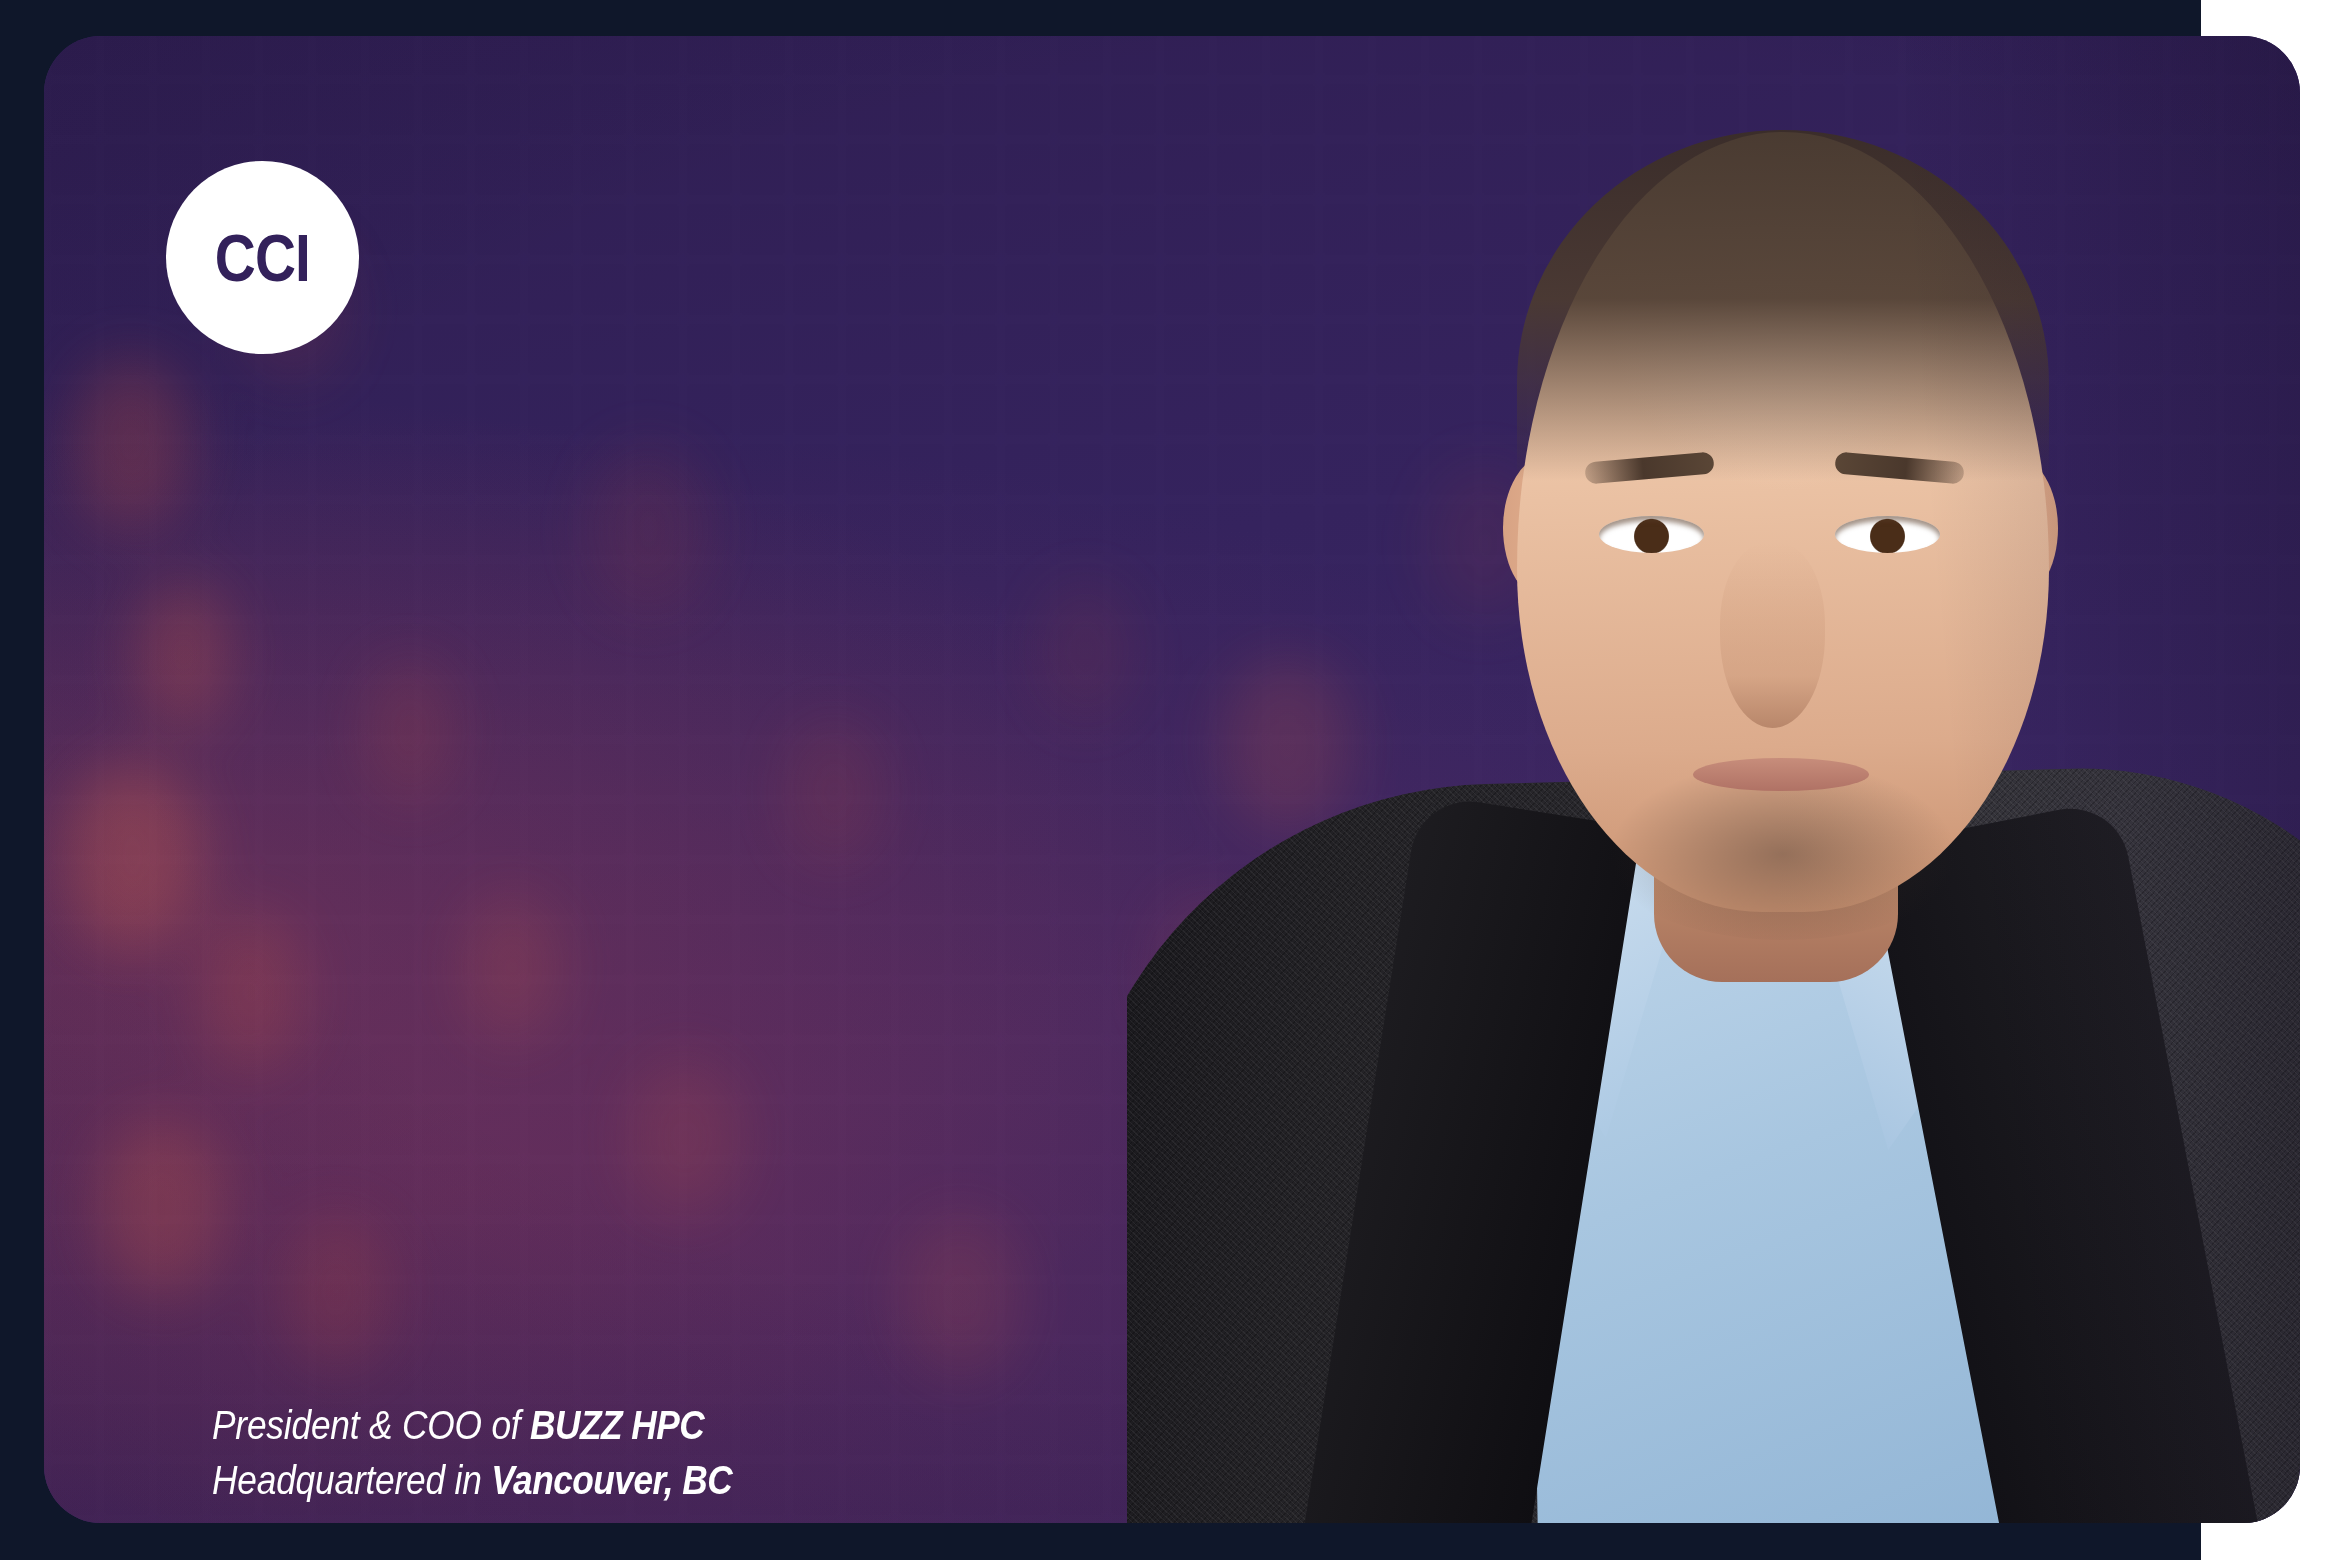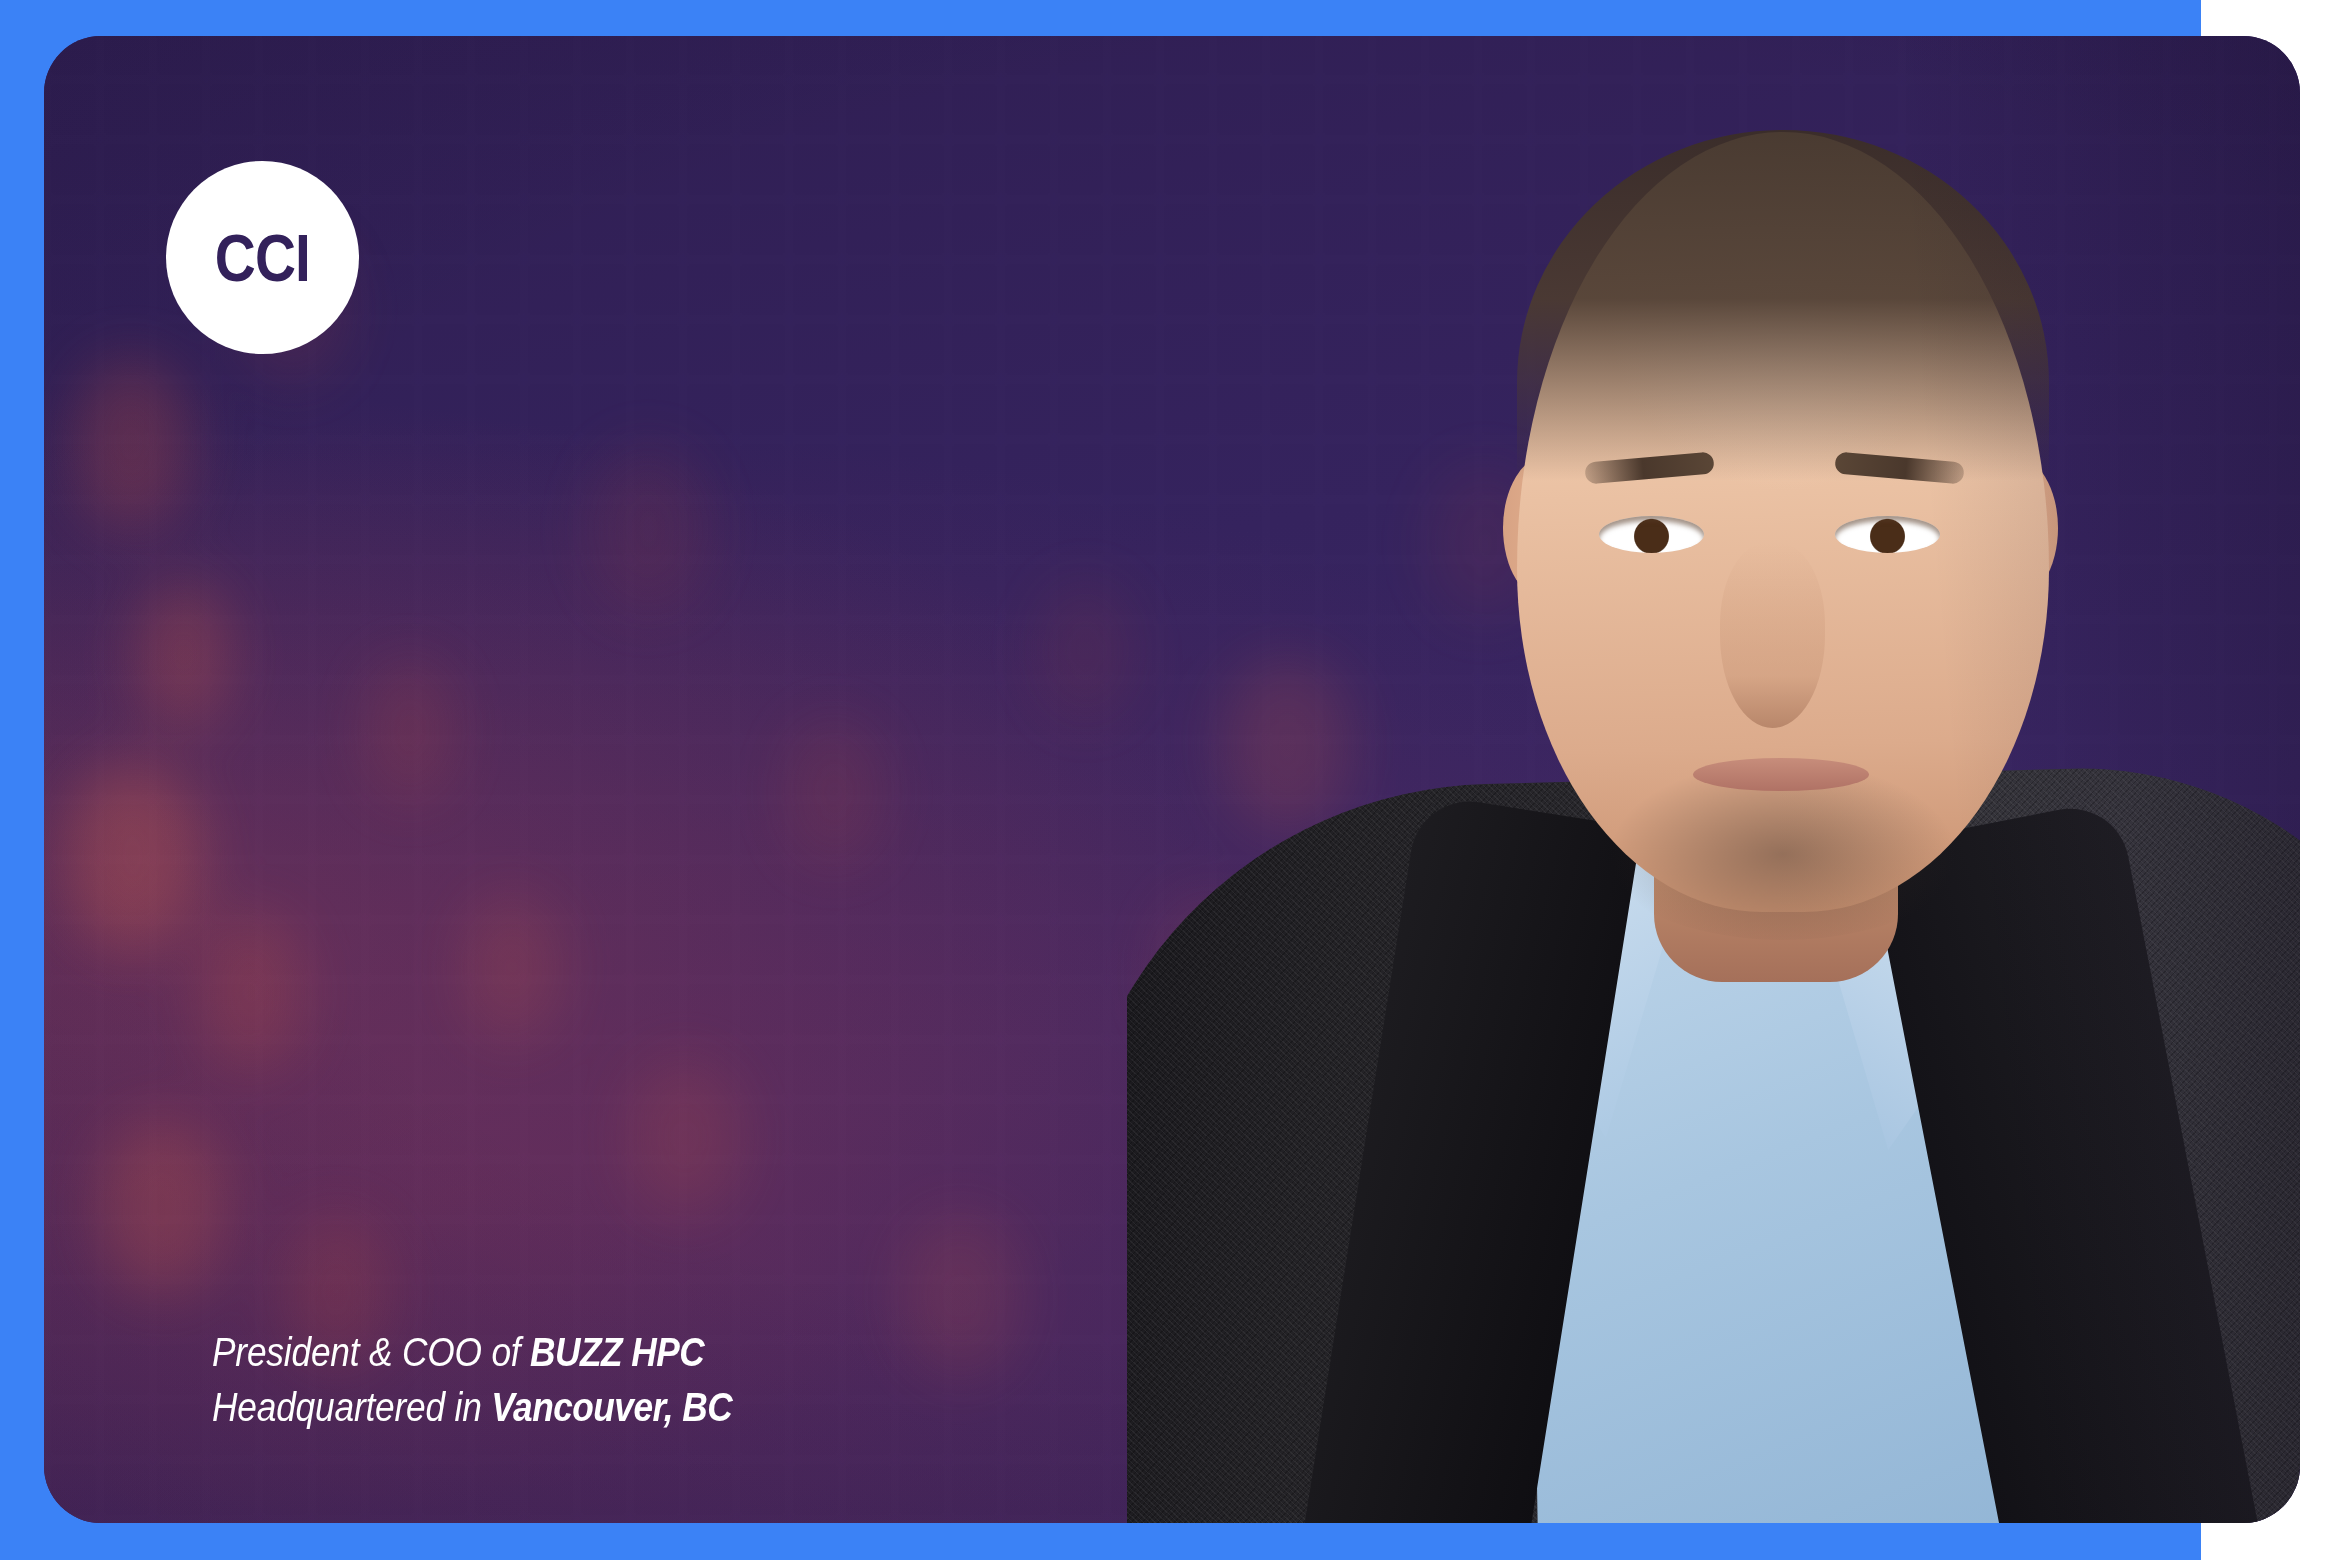--- a/index.html
+++ b/index.html
@@ -2,21 +2,21 @@
 <html><head>
 <meta charset="utf-8">
 <style>
   * { margin:0; padding:0; box-sizing:border-box; }
   html,body { width:2341px; height:1560px; background:#ffffff; overflow:hidden; }
   body { font-family:"Liberation Sans", sans-serif; }
 
   .stage{
     position:relative;
     width:2201px; height:1560px;
-    background:#3b82f6;
+    background:#0f172a;
   }
 
   
   .card{
     position:absolute;
     left:44px; top:36px;
     width:2256px; height:1487px;
     border-radius:57px;
     overflow:hidden;
     background:#33215b;
@@ -101,21 +101,21 @@
     font-size:210px;
     line-height:0.93;
     letter-spacing:-2px;
     white-space:nowrap;
   }
   .name span{ display:block; }
 
   
   .meta{
     position:absolute;
-    left:168px; top:1289px;
+    left:168px; top:1362px;
     color:#ffffff;
   }
   .meta-line{
     font-family:"Liberation Sans", sans-serif;
     font-style:italic;
     font-weight:400;
     font-size:41px;
     line-height:1.33;
     letter-spacing:-0.2px;
     transform:scaleX(0.86);

